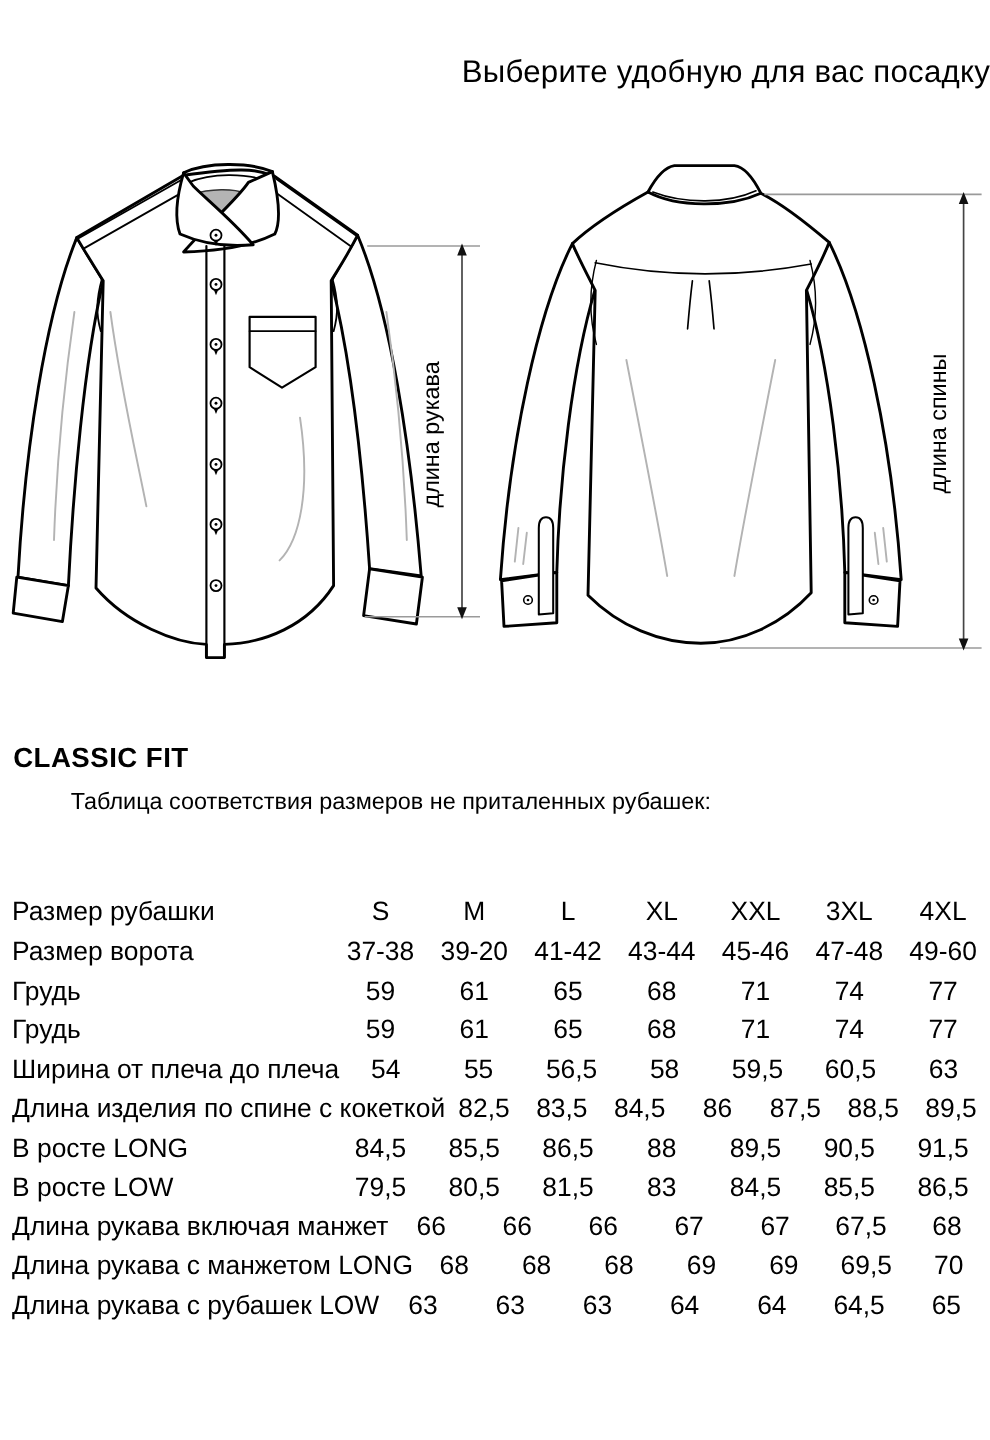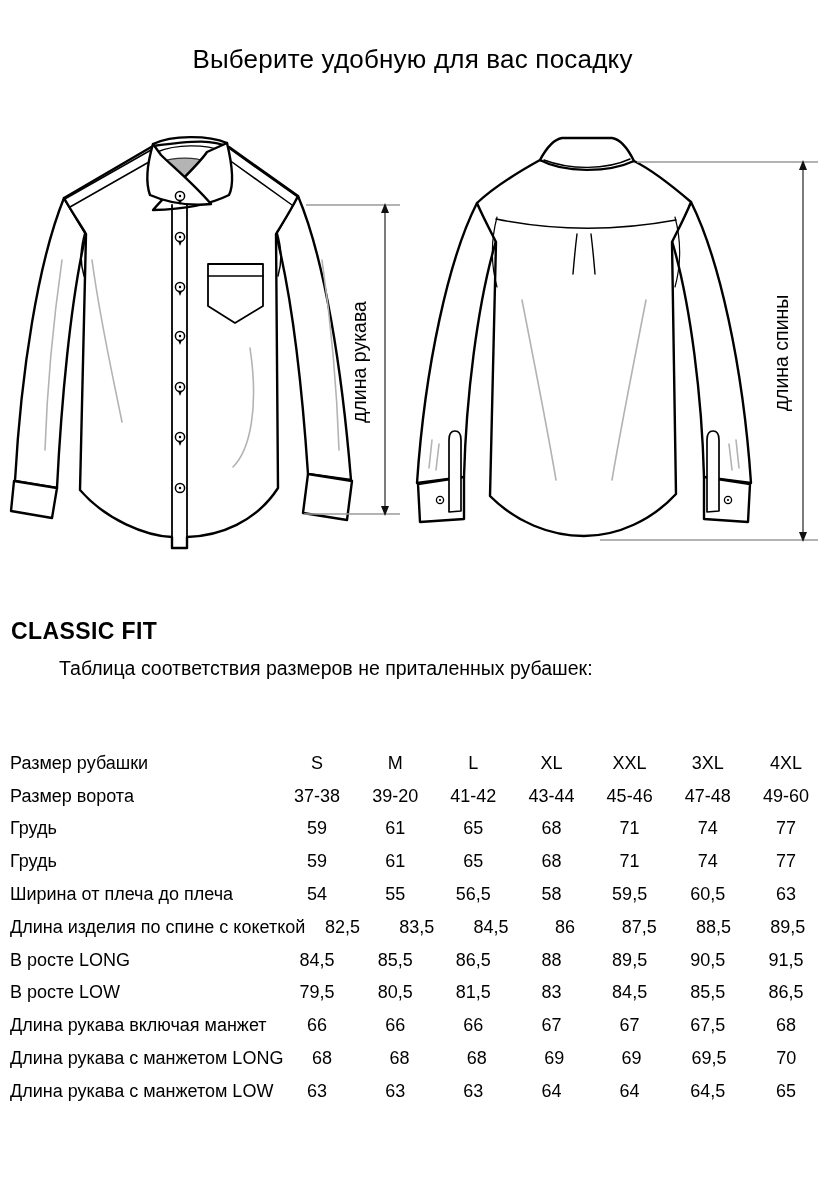--- a/index.html
+++ b/index.html
@@ -1,24 +1,24 @@
 <!DOCTYPE html>
 <html><head>
 <meta charset="utf-8">
 <style>
   html,body{margin:0;padding:0;background:#fff;}
   .page{position:relative;width:825px;height:1200px;background:#ffffff;overflow:hidden;
         font-family:"Liberation Sans", sans-serif;color:#000;}
-  .page-title{position:absolute;top:44px;left:0;width:825px;text-align:center;
+  .page-title{position:absolute;top:44px;left:0;width:825px;text-align:right;
               font-size:26px;font-weight:400;letter-spacing:0.2px;}
   .diagram{position:absolute;top:110px;left:0;}
   .section-heading{position:absolute;top:618px;left:11px;font-size:23px;font-weight:700;letter-spacing:0.4px;}
   .section-subtitle{position:absolute;top:657px;left:11px;font-size:19.5px;font-weight:400;margin-left:48px;}
   .size-table{position:absolute;top:747px;left:10px;width:815px;}
-  .trow{display:flex;align-items:center;height:32.8px;font-size:18px;}
+  .trow{display:flex;align-items:flex-start;height:32.8px;font-size:22px;}
   .trow .lbl{flex:0 0 268px;text-align:left;white-space:nowrap;}
   .trow .val{flex:1 1 0;text-align:center;white-space:nowrap;}
 </style>
 </head>
 <body>
 
 <div class="page">
 
   <div class="page-title">Выберите удобную для вас посадку</div>
 
@@ -265,21 +265,21 @@
         <div class="lbl">Длина рукава с манжетом LONG</div>
         <div class="val">68</div>
         <div class="val">68</div>
         <div class="val">68</div>
         <div class="val">69</div>
         <div class="val">69</div>
         <div class="val">69,5</div>
         <div class="val">70</div>
       </div>
       <div class="trow">
-        <div class="lbl">Длина рукава с манжетом LOW</div>
+        <div class="lbl">Длина рукава с рубашек LOW</div>
         <div class="val">63</div>
         <div class="val">63</div>
         <div class="val">63</div>
         <div class="val">64</div>
         <div class="val">64</div>
         <div class="val">64,5</div>
         <div class="val">65</div>
       </div>
     </div>
 

